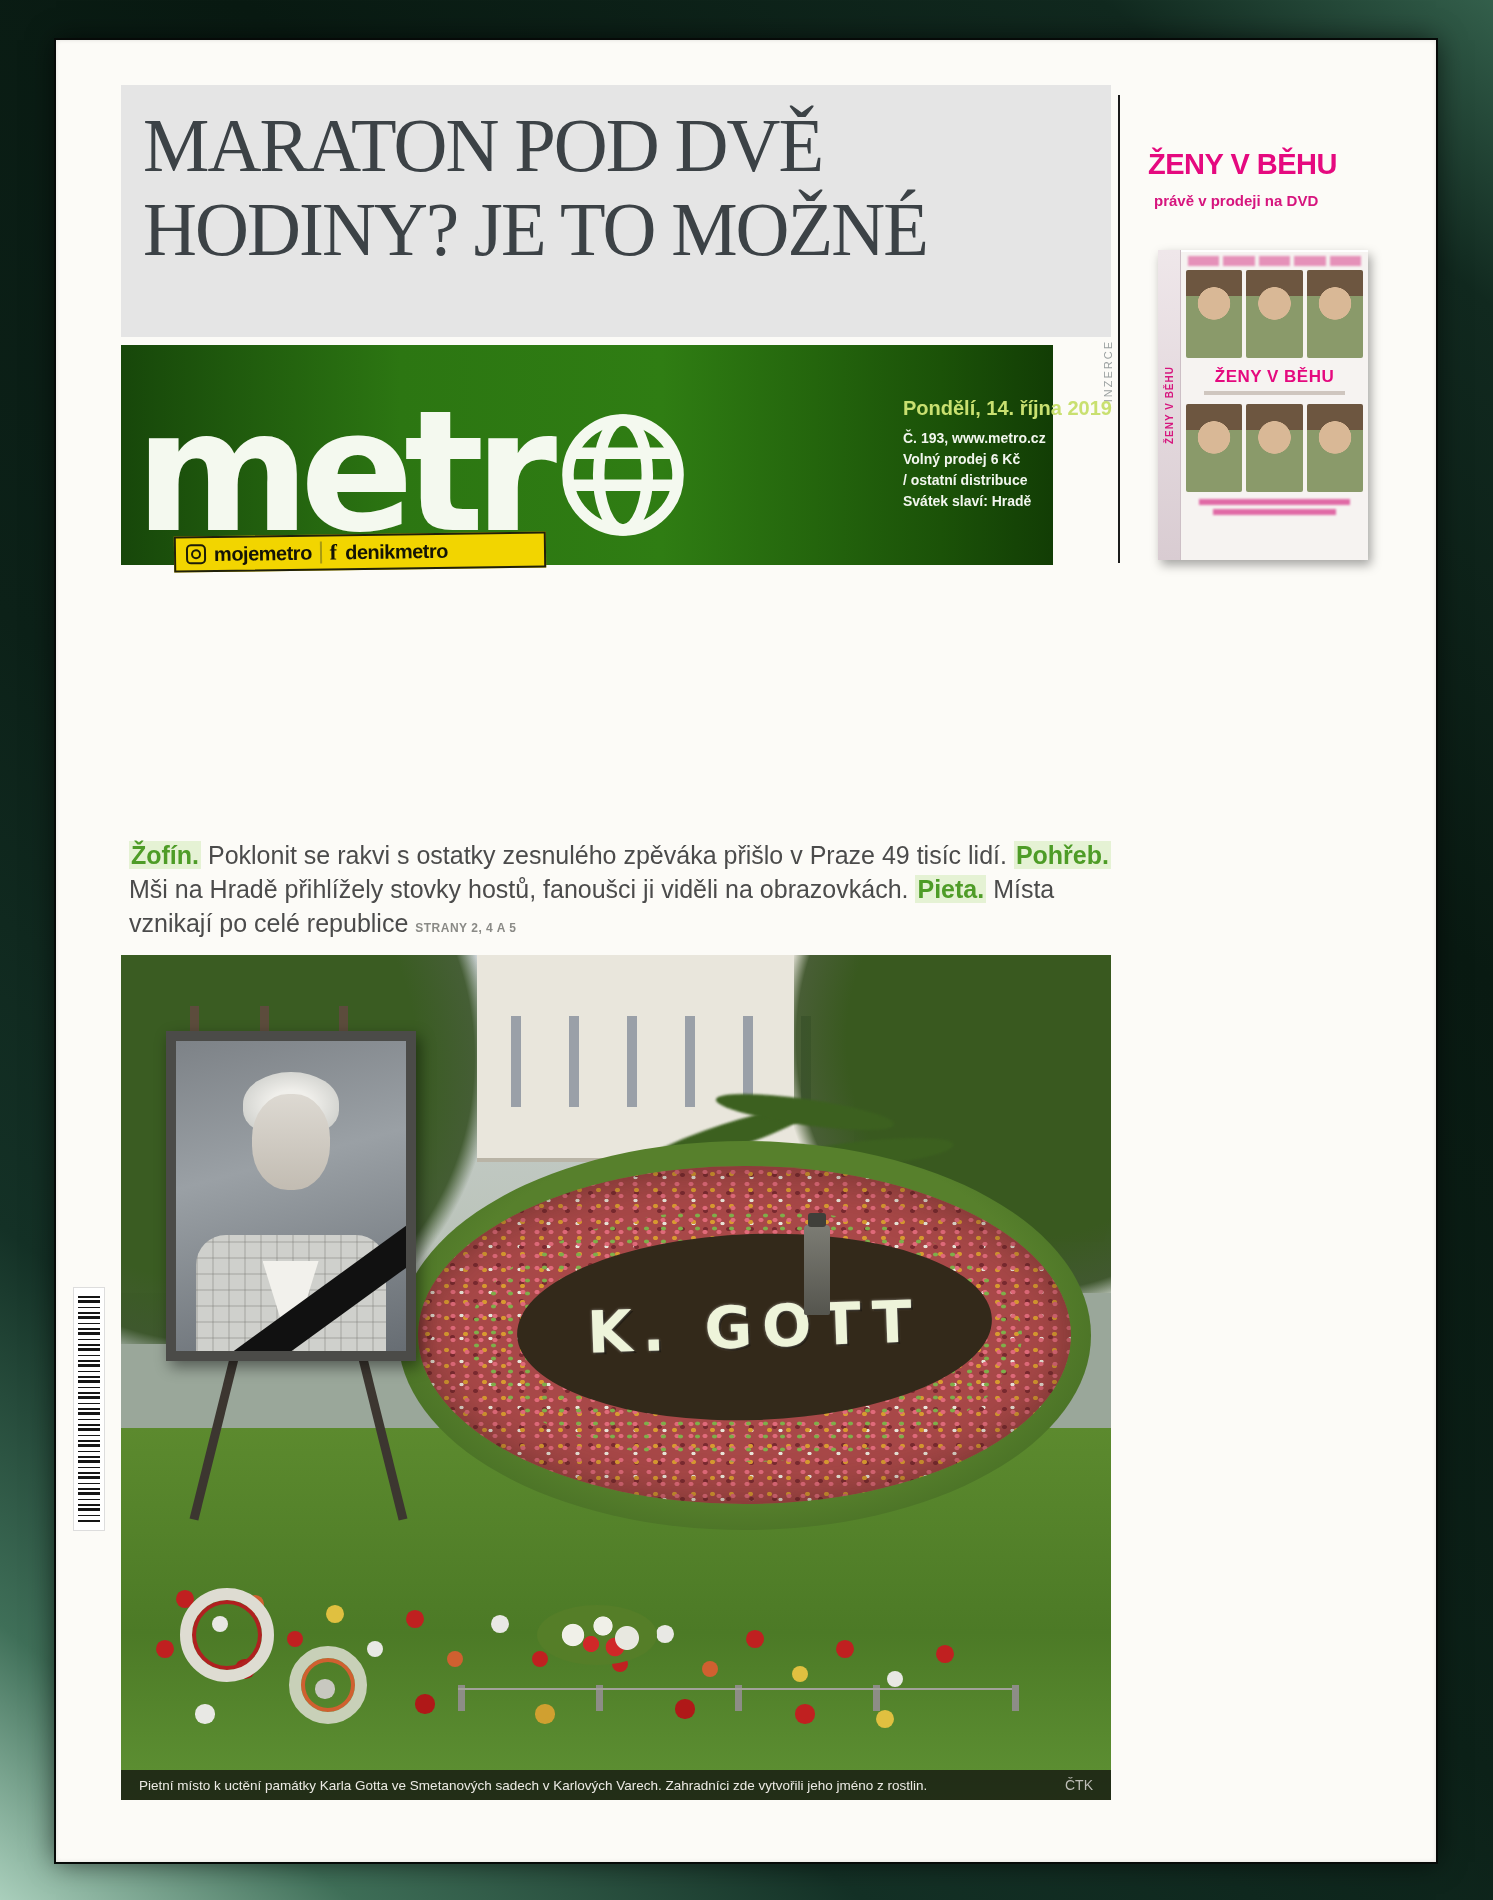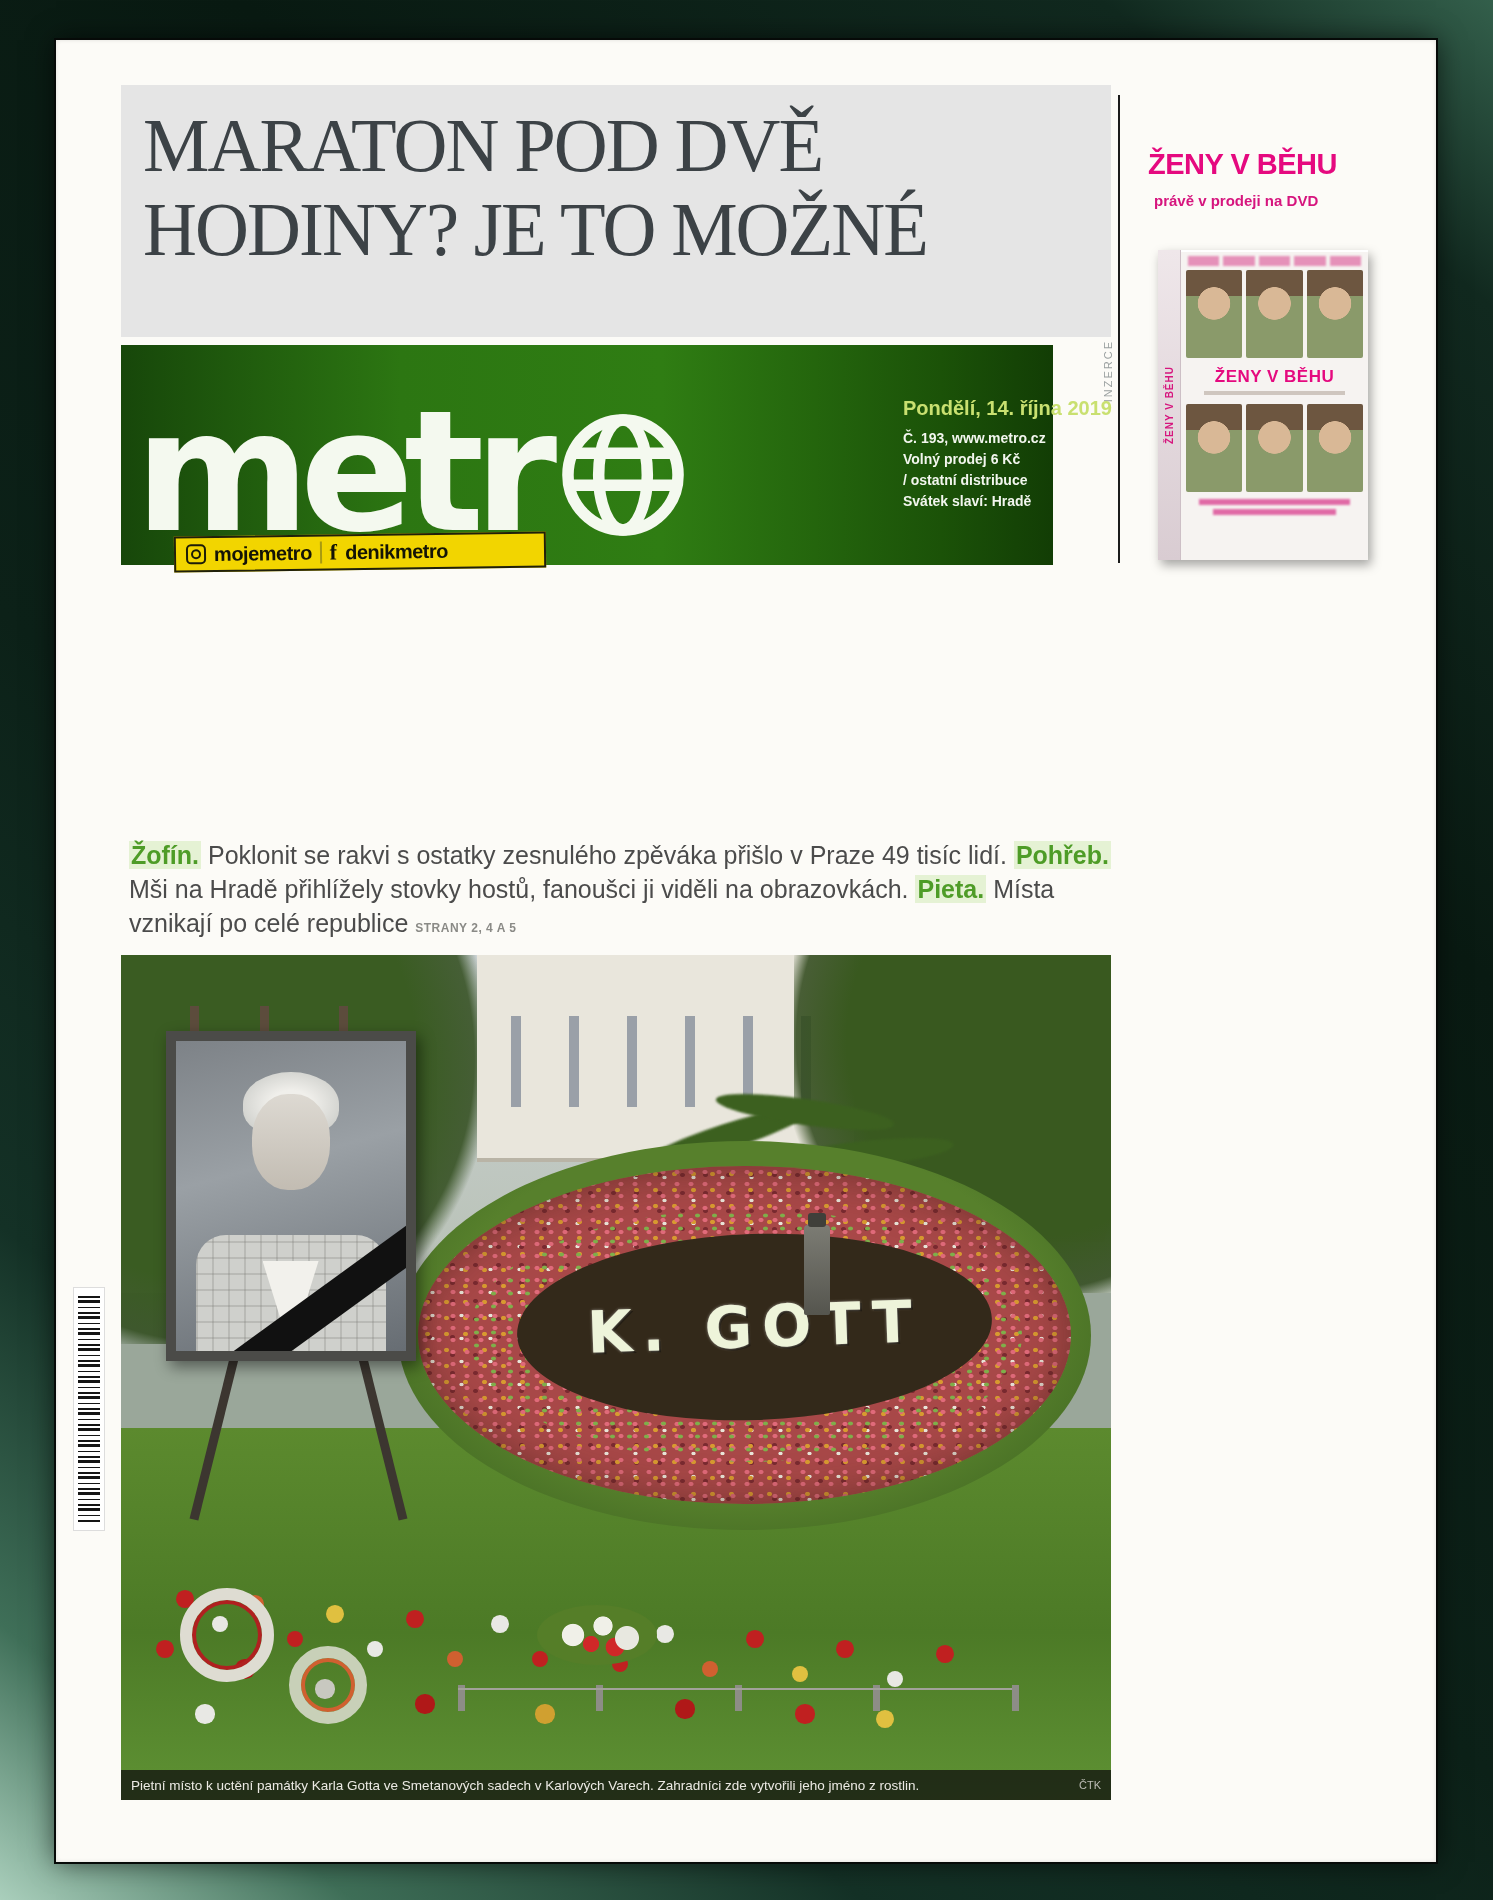--- a/index.html
+++ b/index.html
@@ -139,22 +139,22 @@
   .wreath.w2{left:17%;bottom:9%;width:54px;height:54px;border-color:#c8d0b8;box-shadow:inset 0 0 0 4px #d06030;}
   .bouquet{position:absolute;left:42%;bottom:16%;width:120px;height:60px;border-radius:50%;
     background:radial-gradient(circle at 30% 50%, #f0f0e8 0 12%, transparent 13%),
       radial-gradient(circle at 55% 35%, #f0f0e8 0 12%, transparent 13%),
       radial-gradient(circle at 75% 55%, #e8e8e0 0 12%, transparent 13%),
       radial-gradient(circle at 45% 65%, #d02828 0 10%, transparent 11%),
       radial-gradient(circle at 65% 70%, #d02828 0 10%, transparent 11%), #557e28;}
   .fencepost{position:absolute;width:7px;height:26px;background:#8d8d86;bottom:10.5%;}
   .fencewire{position:absolute;height:2px;background:#a2a29a;bottom:13%;}
   .caption{position:absolute;left:0;bottom:0;width:100%;height:30px;background:rgba(18,18,16,.78);
-    display:flex;align-items:center;color:#eceae4;font-size:13.5px;padding:0 10px;box-sizing:border-box;white-space:nowrap;}
-  .caption .credit{margin-left:auto;font-size:11px;color:#bdbdb6;}
+    display:flex;align-items:center;color:#eceae4;font-size:13.5px;padding:0 18px;box-sizing:border-box;white-space:nowrap;}
+  .caption .credit{margin-left:auto;font-size:14px;color:#bdbdb6;}
   
   .barcode{position:absolute;left:18px;top:1248px;width:30px;height:242px;background:#fff;
     box-shadow:0 0 0 1px #ddd;}
   .barcode .bars{position:absolute;left:4px;top:8px;right:4px;bottom:8px;
     background:repeating-linear-gradient(180deg,#151515 0 2px,#fff 2px 4px,#151515 4px 7px,#fff 7px 11px,#151515 11px 12px,#fff 12px 16px);}
 </style>
 </head>
 <body>
 
 <div class="page">

